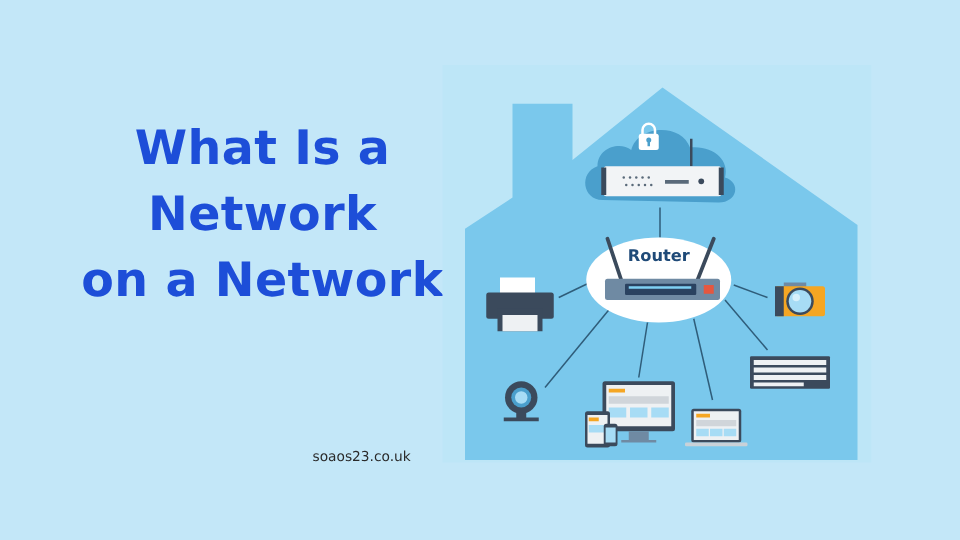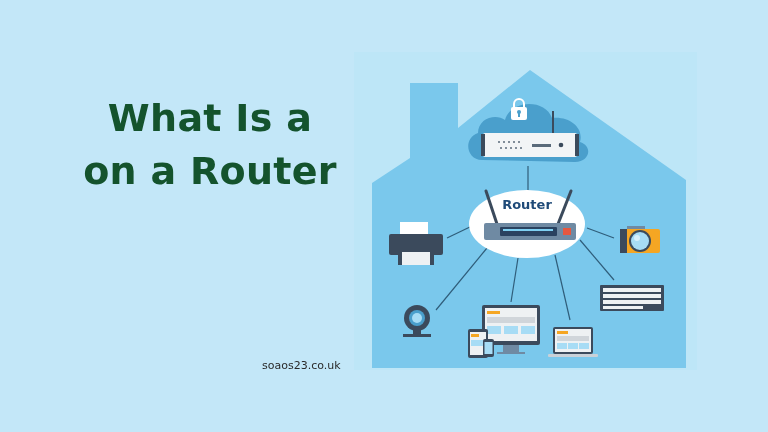--- a/index.html
+++ b/index.html
@@ -1,28 +1,29 @@
 <!DOCTYPE html>
 <html><head>
 <meta charset="utf-8">
 <style>
   html, body { margin:0; padding:0; }
   body { width:768px; height:432px; overflow:hidden; background:#c3e7f8; position:relative; font-family:"Liberation Sans", sans-serif; }
-  .title { position:absolute; left:40px; top:92px; width:340px; text-align:center; font-family:"DejaVu Sans", sans-serif; font-weight:bold; font-size:38px; line-height:53px; color:#14532d; letter-spacing:0.3px; }
+  .title { position:absolute; left:40px; top:92px; width:340px; text-align:center; font-family:"DejaVu Sans", sans-serif; font-weight:bold; font-size:38px; line-height:53px; color:#1d4ed8; letter-spacing:0.3px; }
   .title span { display:block; }
-  .site { position:absolute; left:262px; top:359px; font-family:"DejaVu Sans", sans-serif; font-size:11px; color:#2a2a2a; }
+  .site { position:absolute; left:250px; top:359px; font-family:"DejaVu Sans", sans-serif; font-size:11px; color:#2a2a2a; }
   .panel { position:absolute; left:354px; top:52px; width:343px; height:318px; background:#bde6f7; }
   svg { position:absolute; left:0; top:0; }
 </style>
 </head>
 <body>
 
 <div class="title">
   <span>What Is a</span>
-  <span>on a Router</span>
+  <span>Network</span>
+  <span>on a Network</span>
 </div>
 
 <div class="site">soaos23.co.uk</div>
 
 <div class="panel"></div>
 
 <svg width="768" height="432" viewBox="0 0 768 432">
 
   <g>
     <path d="M372,183 L410,158 L410,83 L458,83 L458,128 L530,70 L686,180 L686,368 L372,368 Z" fill="#7ac8ec"></path>

